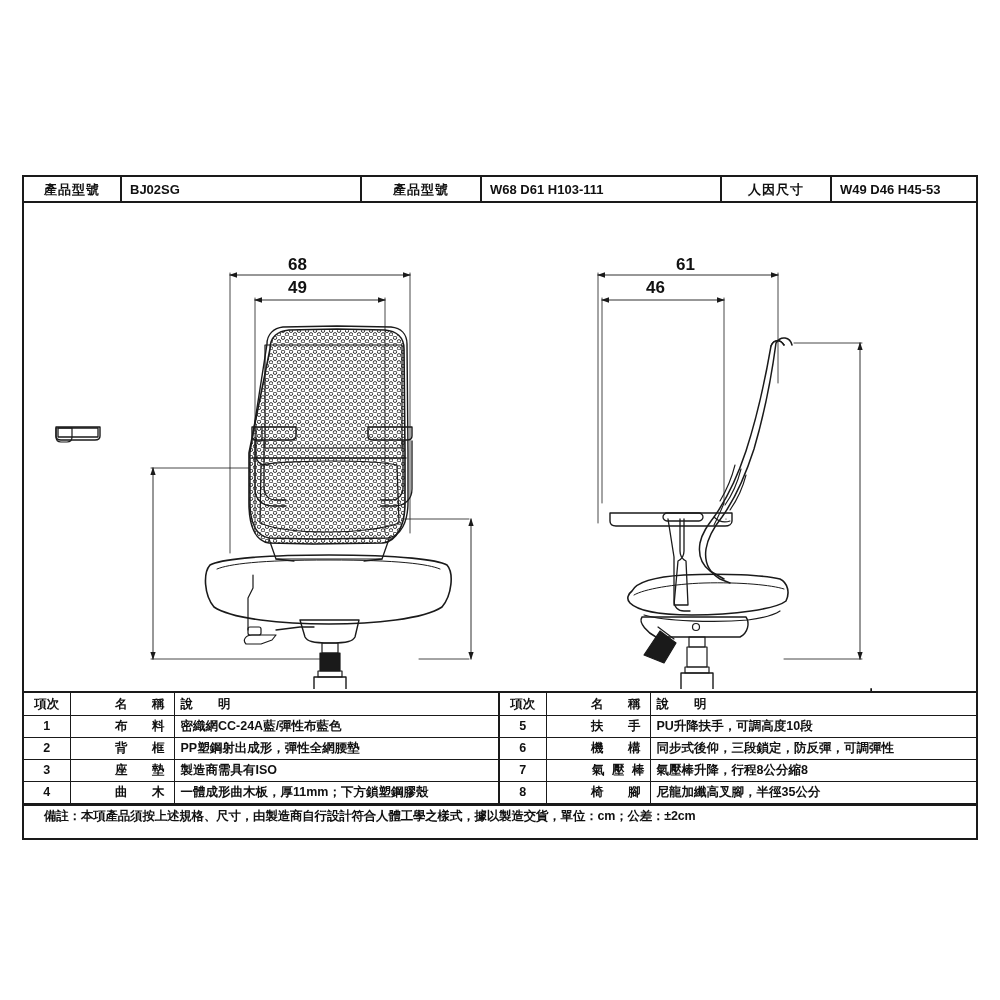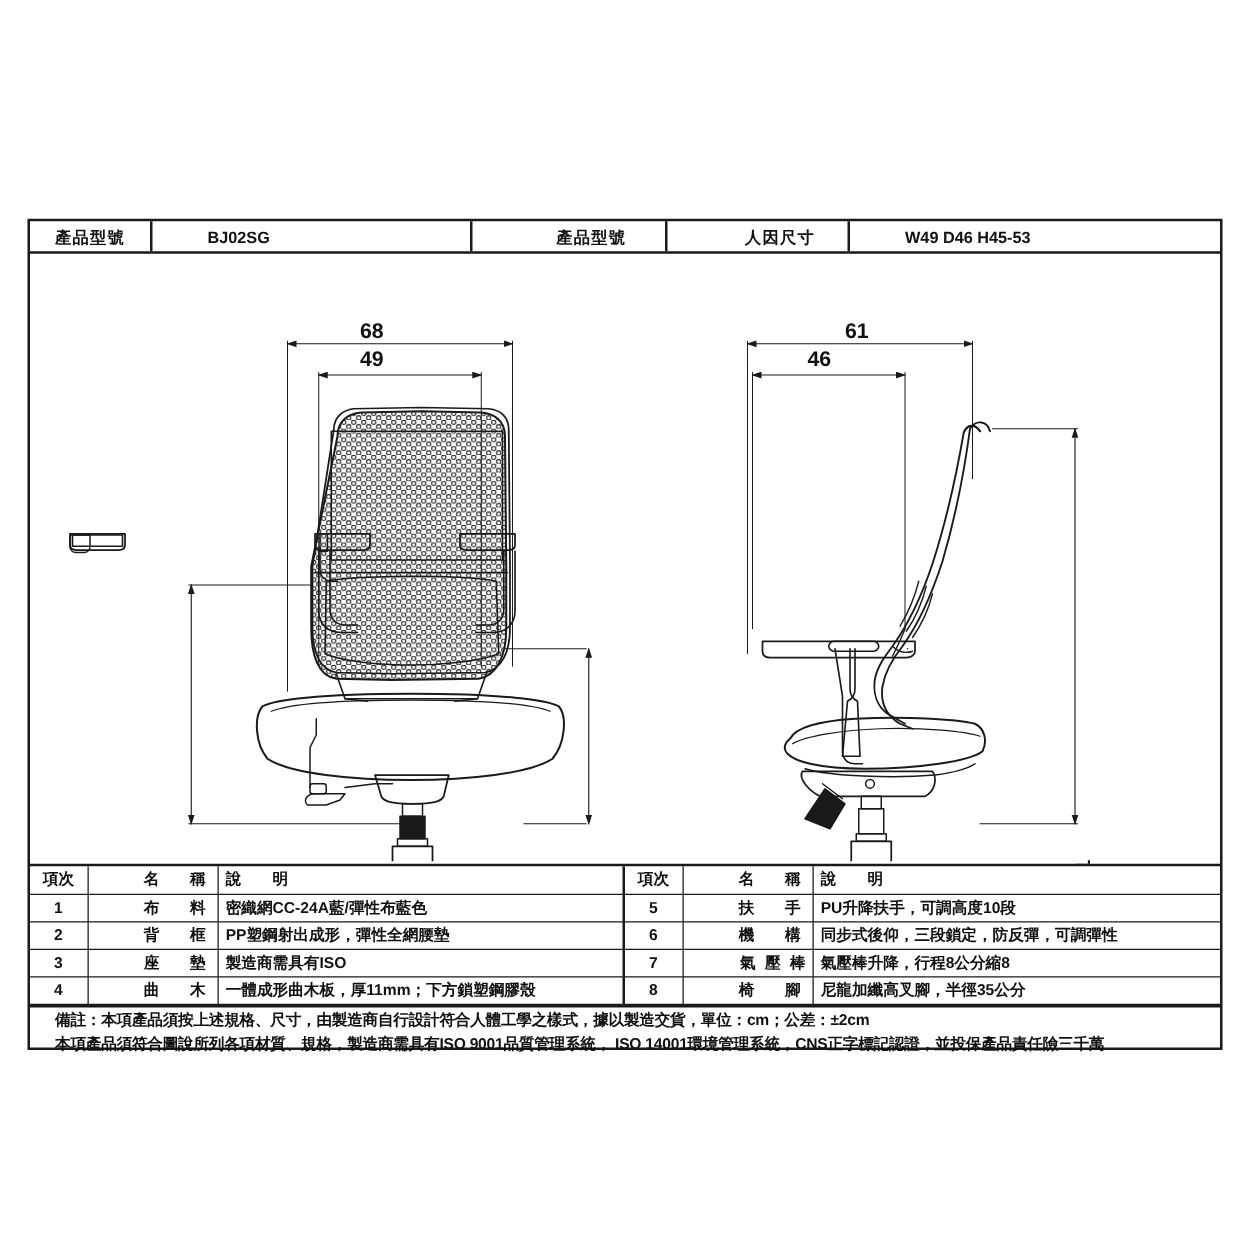--- a/index.html
+++ b/index.html
@@ -25,21 +25,20 @@
     box-sizing: border-box;
     background: #fff;
   }
 
   
   .hdr {
     display: flex;
     height: 26px;
     border-bottom: 2px solid #1a1a1a;
     box-sizing: border-box;
-    gap: 36px;
   }
   .hdr .cell {
     display: flex;
     align-items: center;
     font-size: 13px;
     font-weight: bold;
     line-height: 1;
     box-sizing: border-box;
     white-space: nowrap;
     overflow: hidden;
@@ -49,21 +48,21 @@
     letter-spacing: 1px;
     border-right: 2px solid #1a1a1a;
   }
   .hdr .val {
     justify-content: flex-start;
     padding-left: 8px;
     border-right: 2px solid #1a1a1a;
   }
   .hdr .val.last { border-right: none; }
   .c-model-lbl { width: 98px; }
-  .c-model-val { width: 220px; }
+  .c-model-val { width: 240px; }
   .c-dim-lbl   { width: 120px; }
   .c-dim-val   { width: 240px; }
   .c-erg-lbl   { width: 110px; }
   .c-erg-val   { flex: 1; }
 
   
   #draw {
     position: relative;
     height: 490px;
     border-bottom: 2px solid #1a1a1a;
@@ -111,21 +110,21 @@
     white-space: nowrap;
     overflow: hidden;
   }
   .spec-table .col-no   { width: 46px;  text-align: center; }
   .spec-table .col-name { width: 104px; text-align: right; letter-spacing: 6px; text-indent: 6px; }
   .spec-table .col-desc { text-align: left; padding-left: 6px; }
   .spec-table .col-name.wide3 { letter-spacing: 2px; text-indent: 2px; }
   .spec-table.left  { border-left: none; }
   .spec-table tr td:first-child { border-left: none; }
   .spec-table tr td:last-child  { border-right: none; }
-  .spec-table tr:first-child td { border-top: none; font-family: Liberation Mono, monospace; }
+  .spec-table tr:first-child td { border-top: none; }
 
   
   #notes {
     box-sizing: border-box;
     padding: 1px 0 0 20px;
   }
   .note {
     font-size: 12.5px;
     font-weight: bold;
     line-height: 19px;
@@ -135,20 +134,21 @@
 </style>
 </head>
 <body>
 
 <div id="sheet">
 
   <div class="hdr">
     <div class="cell lbl c-model-lbl">產品型號</div>
     <div class="cell val c-model-val">BJ02SG</div>
     <div class="cell lbl c-dim-lbl">產品型號</div>
+    <div class="cell val c-dim-val">W68 D61 H103-111</div>
     <div class="cell lbl c-erg-lbl">人因尺寸</div>
     <div class="cell val c-erg-val last">W49 D46 H45-53</div>
   </div>
 
   <div id="draw">
 
     <div class="vlabel" style="left:108px; top:520px; width:90px; text-align:center;">62-70-78</div>
 
     <div class="vlabel" style="left:795px; top:505px; width:96px; text-align:center;">103-111</div>
 
@@ -476,16 +476,15 @@
           <td class="col-no">8</td>
           <td class="col-name">椅　腳</td>
           <td class="col-desc">尼龍加纖高叉腳，半徑35公分</td>
         </tr>
       </tbody>
     </table>
   </div>
 
   <div id="notes">
     <div class="note">備註：本項產品須按上述規格、尺寸，由製造商自行設計符合人體工學之樣式，據以製造交貨，單位：cm；公差：±2cm</div>
-    <div class="note">本項產品須符合圖說所列各項材質、規格，製造商需具有ISO 9001品質管理系統， ISO 14001環境管理系統，CNS正字標記認證，並投保產品責任險三千萬</div>
   </div>
 
 </div>
 
 </body></html>

